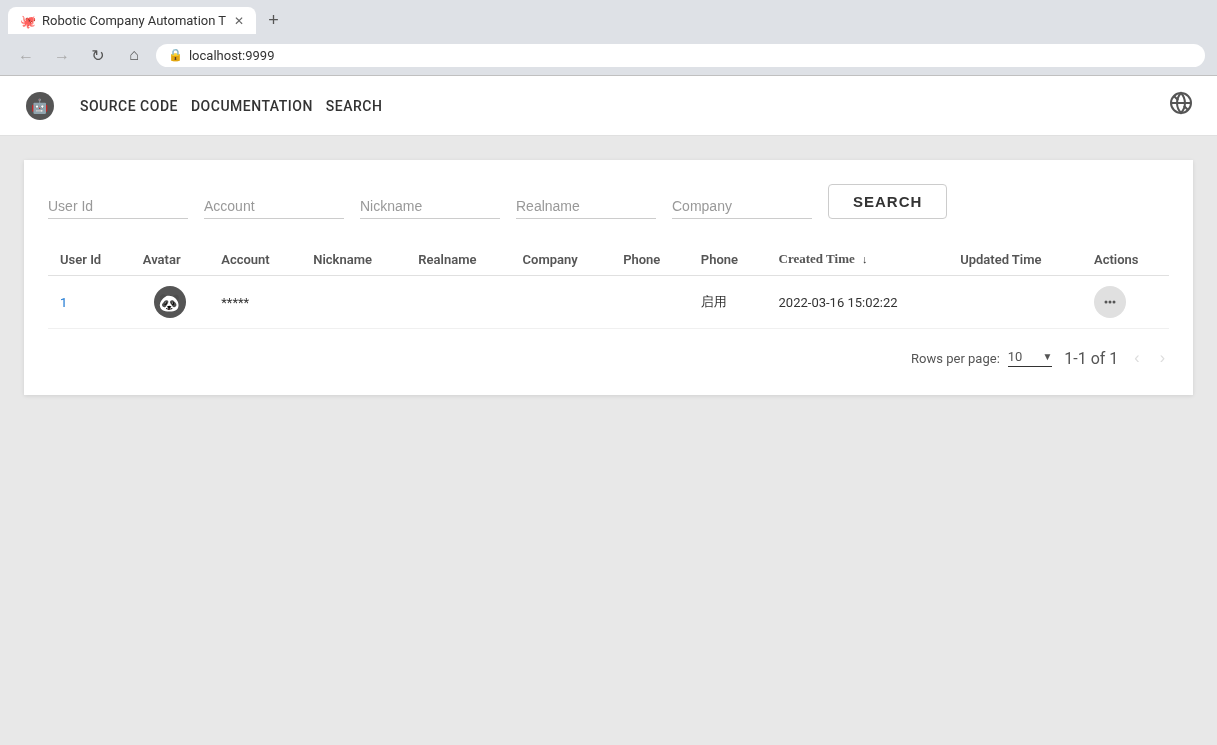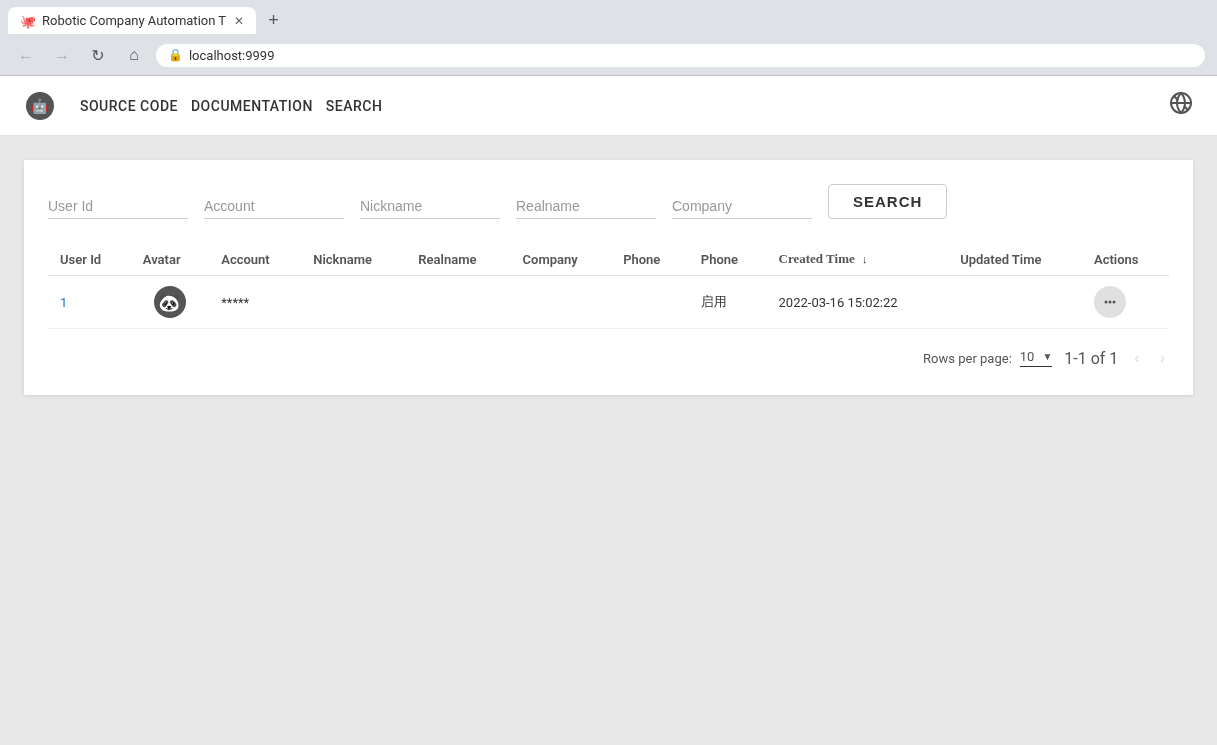--- a/index.html
+++ b/index.html
@@ -237,21 +237,21 @@
     .rows-per-page {
       display: flex;
       align-items: center;
       gap: 8px;
       font-size: 13px;
       color: #555;
     }
     .per-page-select {
       display: flex;
       align-items: center;
-      gap: 8px;
+      gap: 20px;
       border-bottom: 1px solid #333;
       padding-bottom: 2px;
       cursor: pointer;
       font-size: 13px;
     }
     .page-info {
       font-size: 16px;
       color: #555;
     }
     .page-nav-btn {

